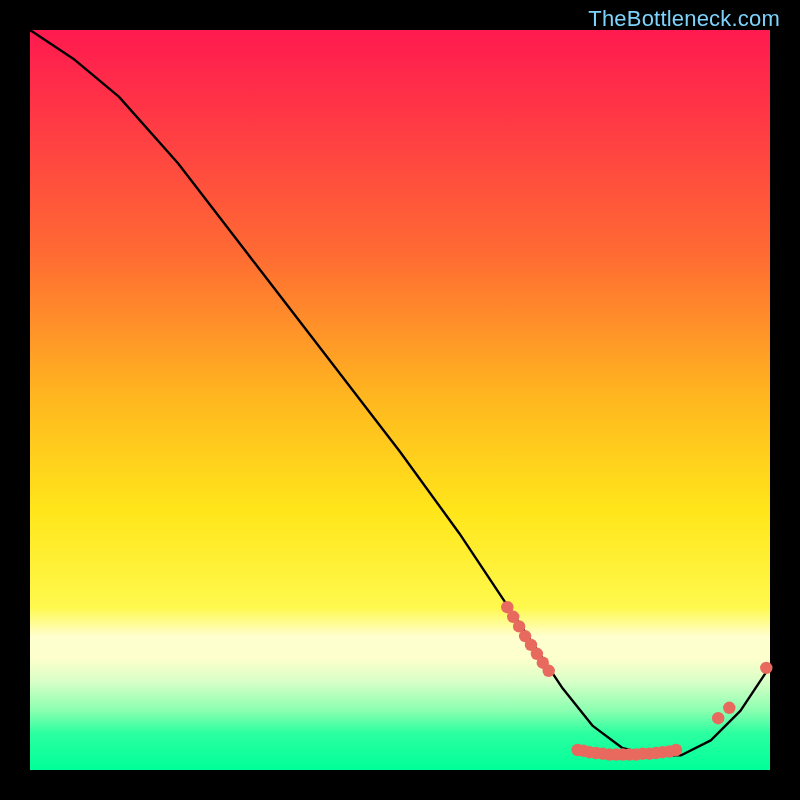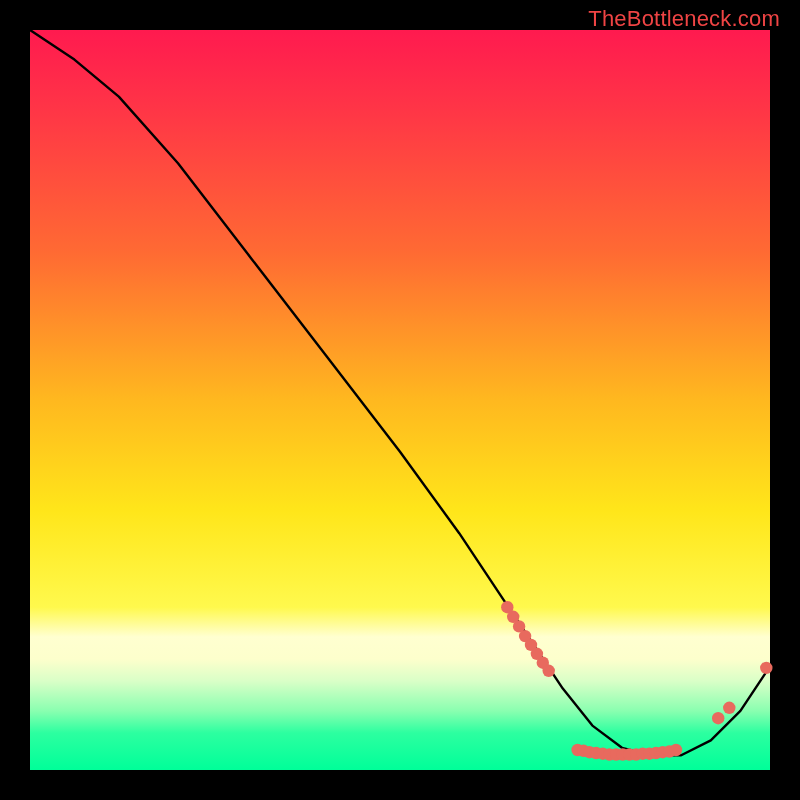--- a/index.html
+++ b/index.html
@@ -37,21 +37,21 @@
       #d9ffc7 88%,
       #8affb0 92%,
       #2cffa0 95%,
       #00ff99 100%
     );
   }
   .watermark {
     position: absolute;
     top: 6px;
     right: 20px;
-    color: #ef4444;
+    color: #7dd3fc;
     font-size: 22px;
     font-weight: 500;
     letter-spacing: 0.2px;
   }
   svg.curve {
     position: absolute;
     left: 30px;
     top: 30px;
     width: 740px;
     height: 740px;

